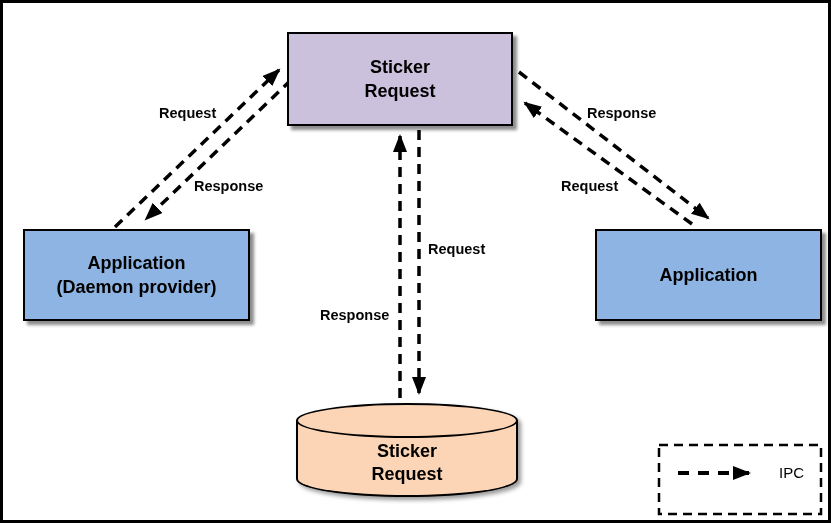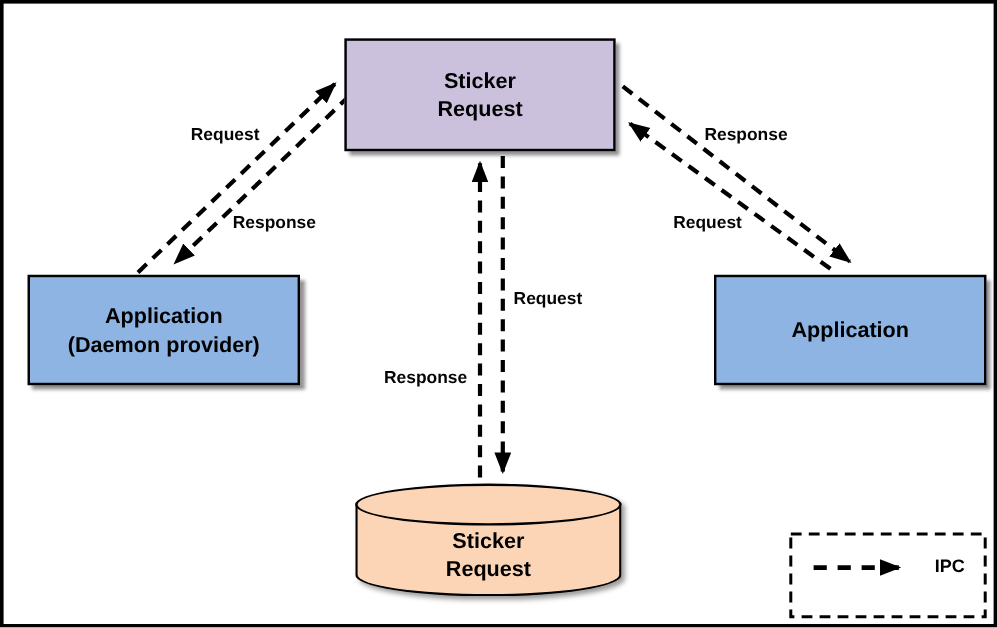--- a/index.html
+++ b/index.html
@@ -62,21 +62,21 @@
   .lbl-req-consumer  { left:558px; top:175px; }
   .lbl-req-database  { left:425px; top:238px; }
   .lbl-res-database  { left:317px; top:304px; }
 
   .legend {
     position:absolute; left:654px; top:440px; width:166px; height:73px;
     background:#ffffff;
   }
   .legend-label {
     position:absolute; left:122px; top:21px;
-    font-weight:bold; font-size:15px; color:#000;
+    font-weight:normal; font-size:15px; color:#000;
   }
 </style>
 </head>
 <body>
 
 <div class="canvas">
 
   <svg class="arrow-layer" width="831" height="523" viewBox="0 0 831 523">
     <defs>
       <marker id="ah" markerUnits="userSpaceOnUse" markerWidth="20" markerHeight="16" refX="16" refY="7" orient="auto">

